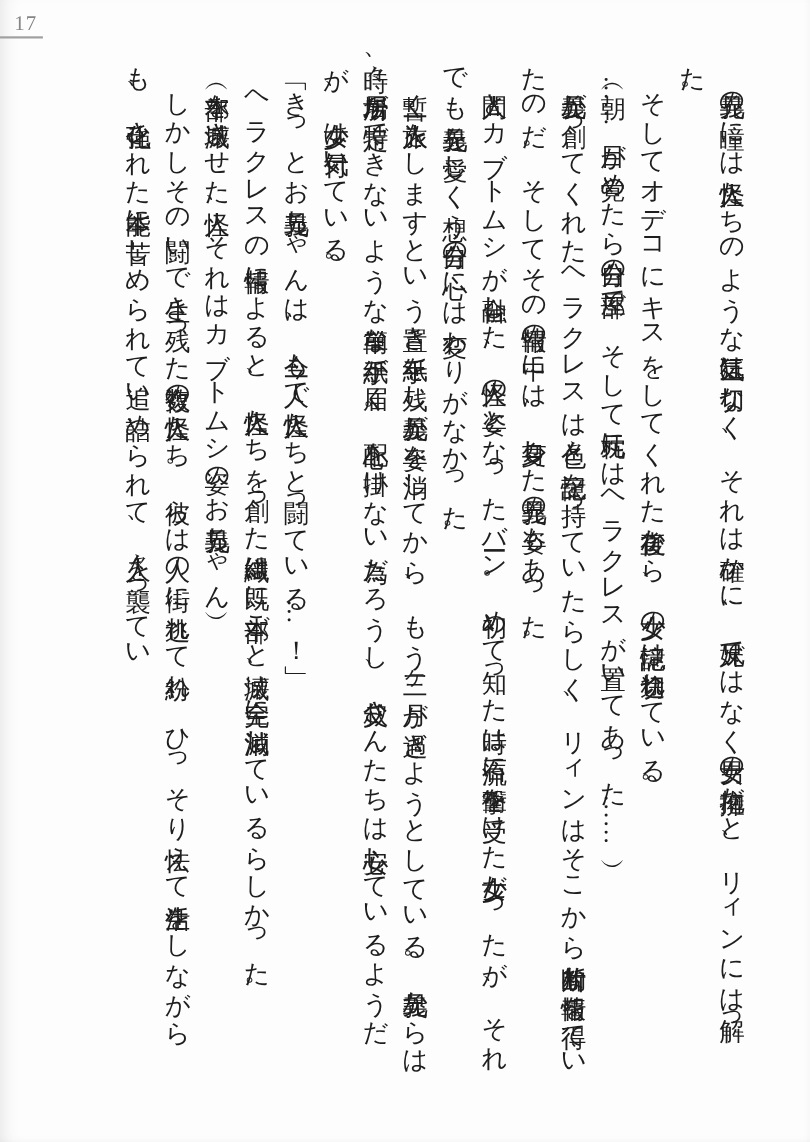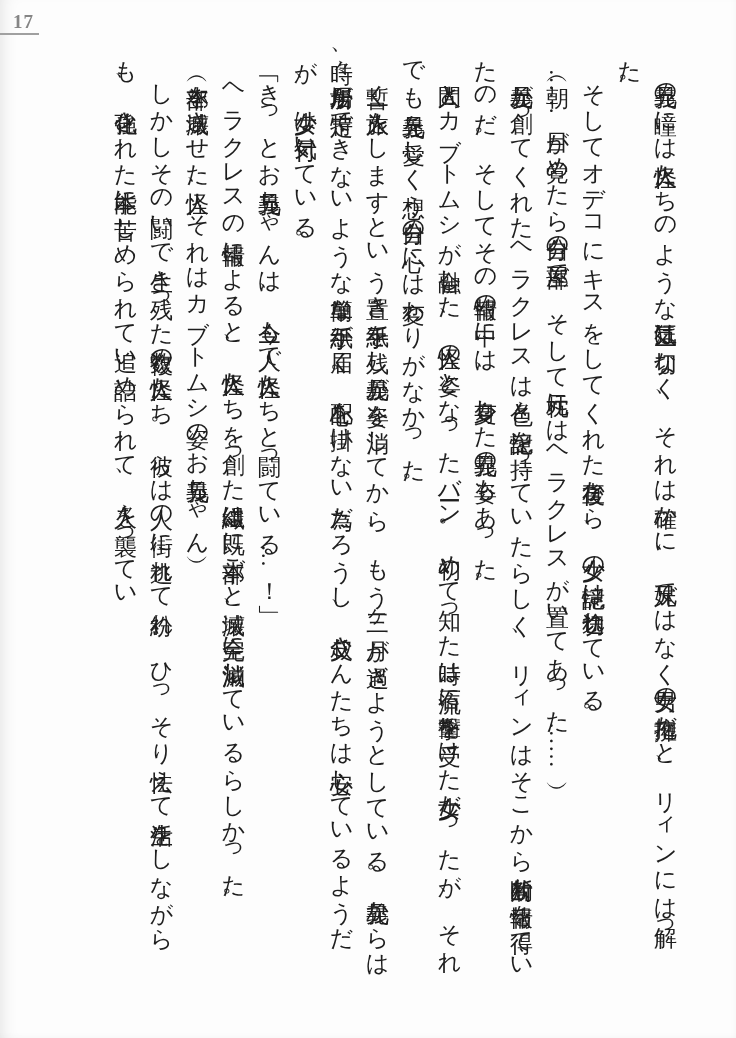--- a/index.html
+++ b/index.html
@@ -23,21 +23,20 @@
       inset -8px 0 10px -10px rgba(0,0,0,0.06),
       inset 0 -8px 10px -10px rgba(0,0,0,0.05);
   }
   .page-number {
     position: absolute;
     top: 11px;
     left: 13px;
     font-size: 19px;
     letter-spacing: 1px;
     color: var(--page_number_color, #858585);
-    font-weight: bold;
   }
   .page-number-rule {
     position: absolute;
     top: 33px;
     left: 0;
     width: 39px;
     height: 2px;
     background: var(--rule_color, #a0a0a0);
   }
   .text-area {

